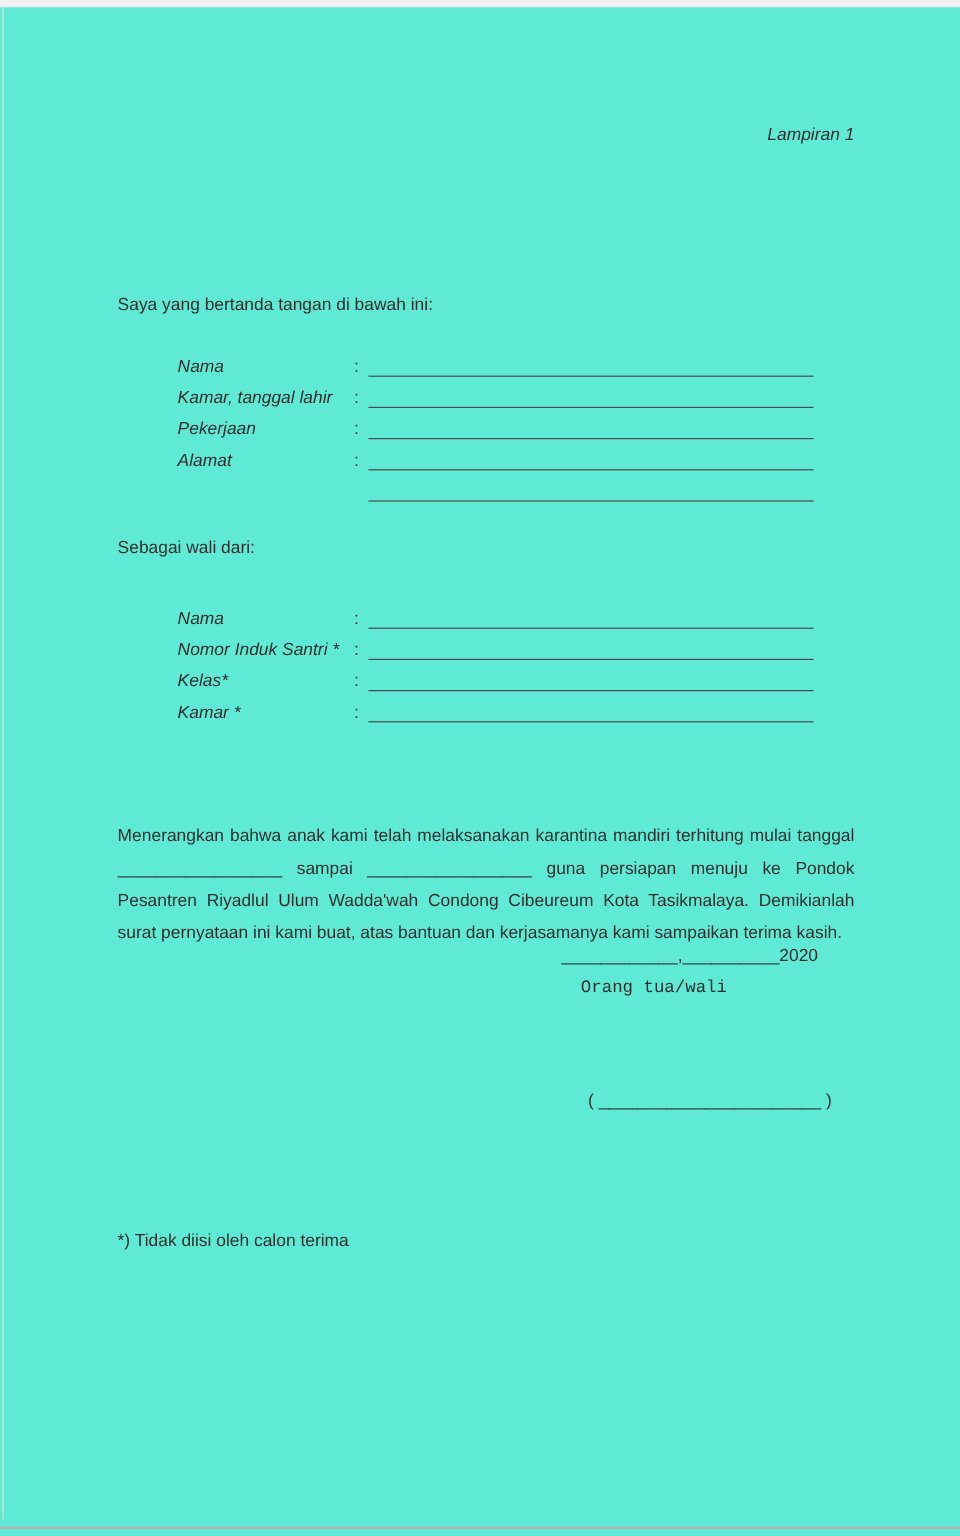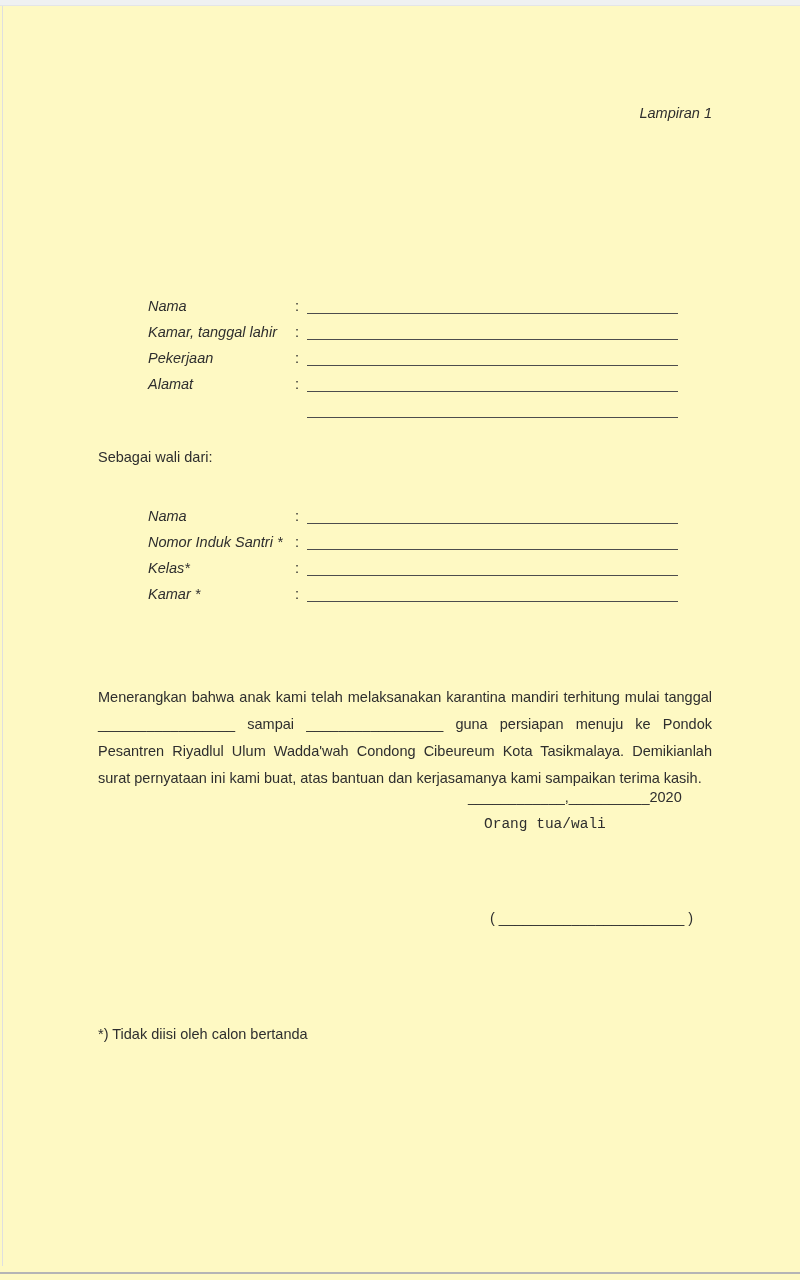--- a/index.html
+++ b/index.html
@@ -4,21 +4,21 @@
 <style>
   html, body {
     margin: 0;
     padding: 0;
     background: #ffffff;
   }
   .page {
     position: relative;
     width: 800px;
     height: 1280px;
-    background: #fef9c3;
+    background: #5eead4;
     font-family: "Liberation Sans", sans-serif;
     color: #2e2e2e;
     font-size: 14.5px;
     overflow: hidden;
   }
   
   .edge-top {
     position: absolute;
     top: 0; left: 0; right: 0;
     height: 5px;
@@ -141,20 +141,21 @@
 
 <div class="page">
 
   <div class="edge-top"></div>
   <div class="edge-left"></div>
   <div class="edge-bottom"></div>
 
   <div class="lampiran">Lampiran 1</div>
 
 
+  <div class="intro">Saya yang bertanda tangan di bawah ini:</div>
 
   <div class="field-block block-identity">
     <div class="field-row">
       <span class="field-indent"></span>
       <span class="field-label">Nama</span>
       <span class="field-colon">:</span>
       <span class="field-line"></span>
     </div>
     <div class="field-row">
       <span class="field-indent"></span>
@@ -210,15 +211,15 @@
       <span class="field-line"></span>
     </div>
   </div>
 
   <div class="statement">Menerangkan bahwa anak kami telah melaksanakan karantina mandiri terhitung mulai tanggal _________________ sampai _________________ guna persiapan menuju ke Pondok Pesantren Riyadlul Ulum Wadda'wah Condong Cibeureum Kota Tasikmalaya. Demikianlah surat pernyataan ini kami buat, atas bantuan dan kerjasamanya kami sampaikan terima kasih.</div>
 
   <div class="sig-date">____________,__________2020</div>
   <div class="sig-role">Orang tua/wali</div>
   <div class="sig-name">( _______________________ )</div>
 
-  <div class="footnote">*) Tidak diisi oleh calon bertanda</div>
+  <div class="footnote">*) Tidak diisi oleh calon terima</div>
 
 </div>
 
 </body></html>

